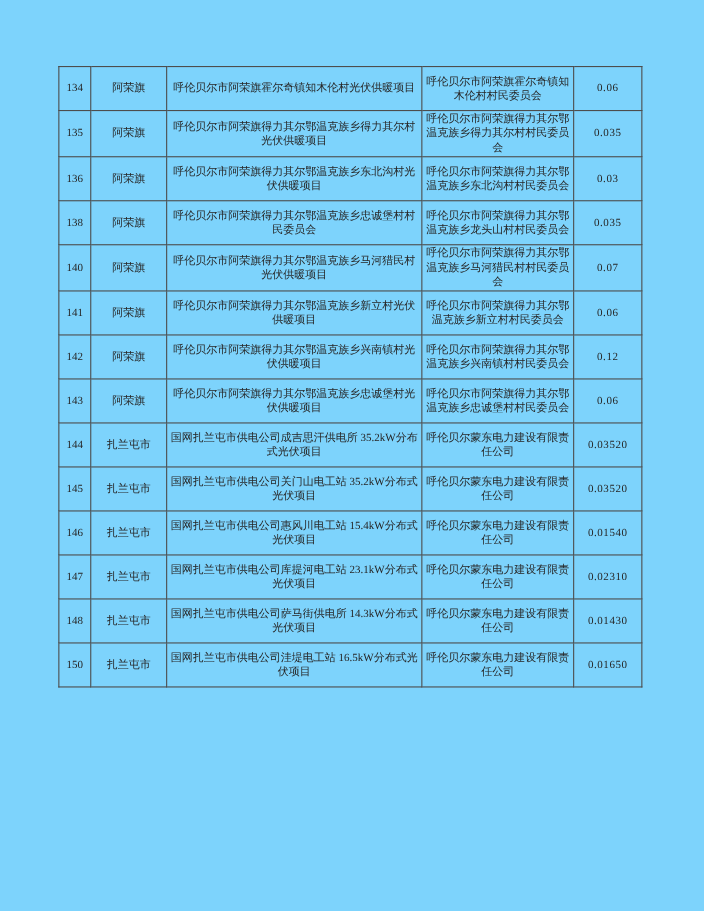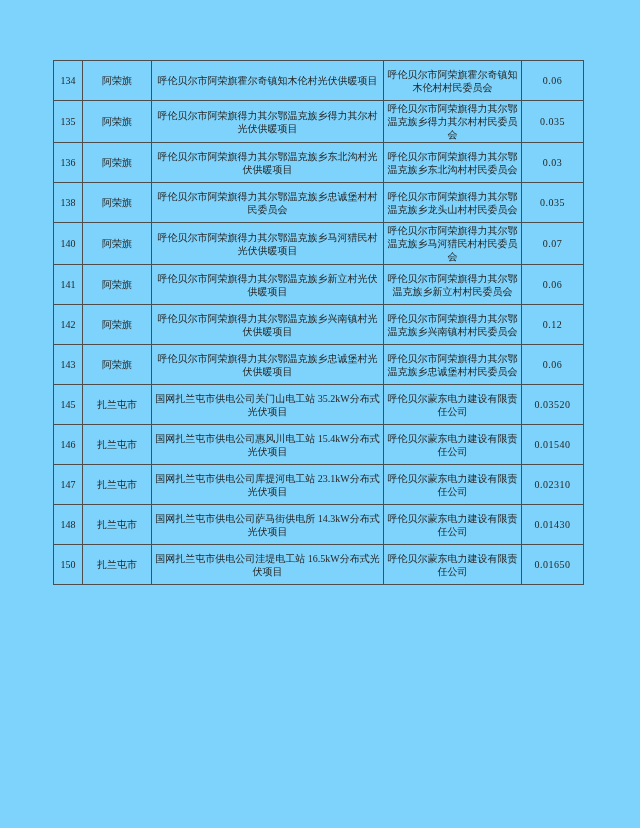--- a/index.html
+++ b/index.html
@@ -111,20 +111,27 @@
           <td class="cell-val">0.12</td>
         </tr>
         <tr class="doc-row">
           <td>143</td>
           <td>阿荣旗</td>
           <td>呼伦贝尔市阿荣旗得力其尔鄂温克族乡忠诚堡村光伏供暖项目</td>
           <td>呼伦贝尔市阿荣旗得力其尔鄂温克族乡忠诚堡村村民委员会</td>
           <td class="cell-val">0.06</td>
         </tr>
         <tr class="doc-row">
+          <td>144</td>
+          <td>扎兰屯市</td>
+          <td>国网扎兰屯市供电公司成吉思汗供电所 35.2kW分布式光伏项目</td>
+          <td>呼伦贝尔蒙东电力建设有限责任公司</td>
+          <td class="cell-val">0.03520</td>
+        </tr>
+        <tr class="doc-row">
           <td>145</td>
           <td>扎兰屯市</td>
           <td>国网扎兰屯市供电公司关门山电工站 35.2kW分布式光伏项目</td>
           <td>呼伦贝尔蒙东电力建设有限责任公司</td>
           <td class="cell-val">0.03520</td>
         </tr>
         <tr class="doc-row">
           <td>146</td>
           <td>扎兰屯市</td>
           <td>国网扎兰屯市供电公司惠风川电工站 15.4kW分布式光伏项目</td>

